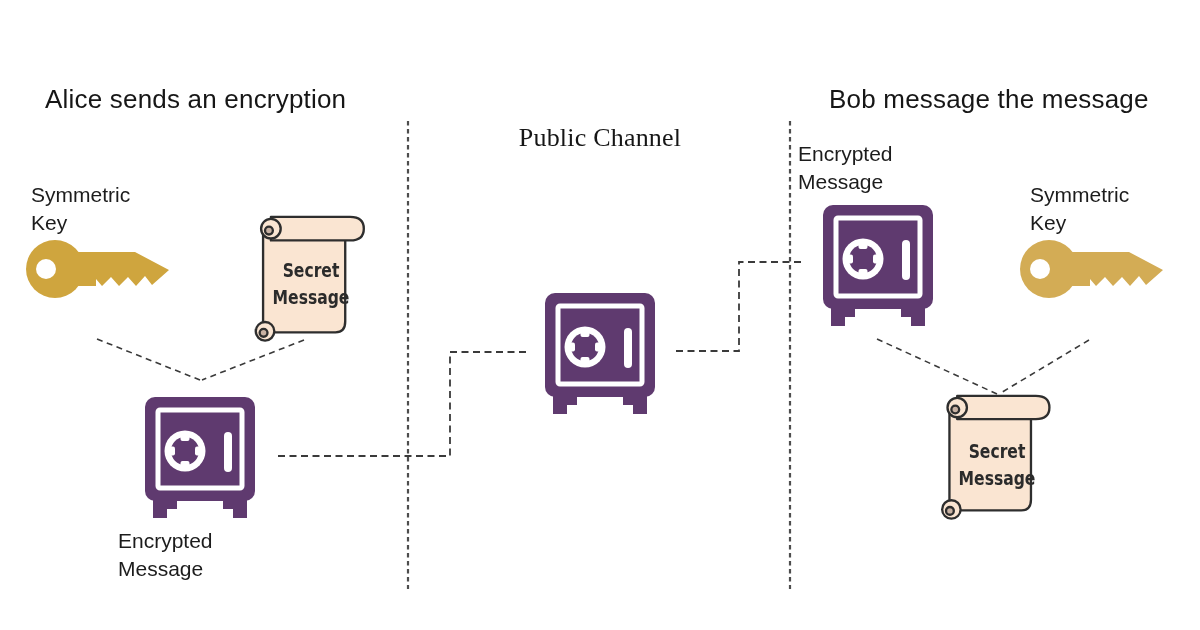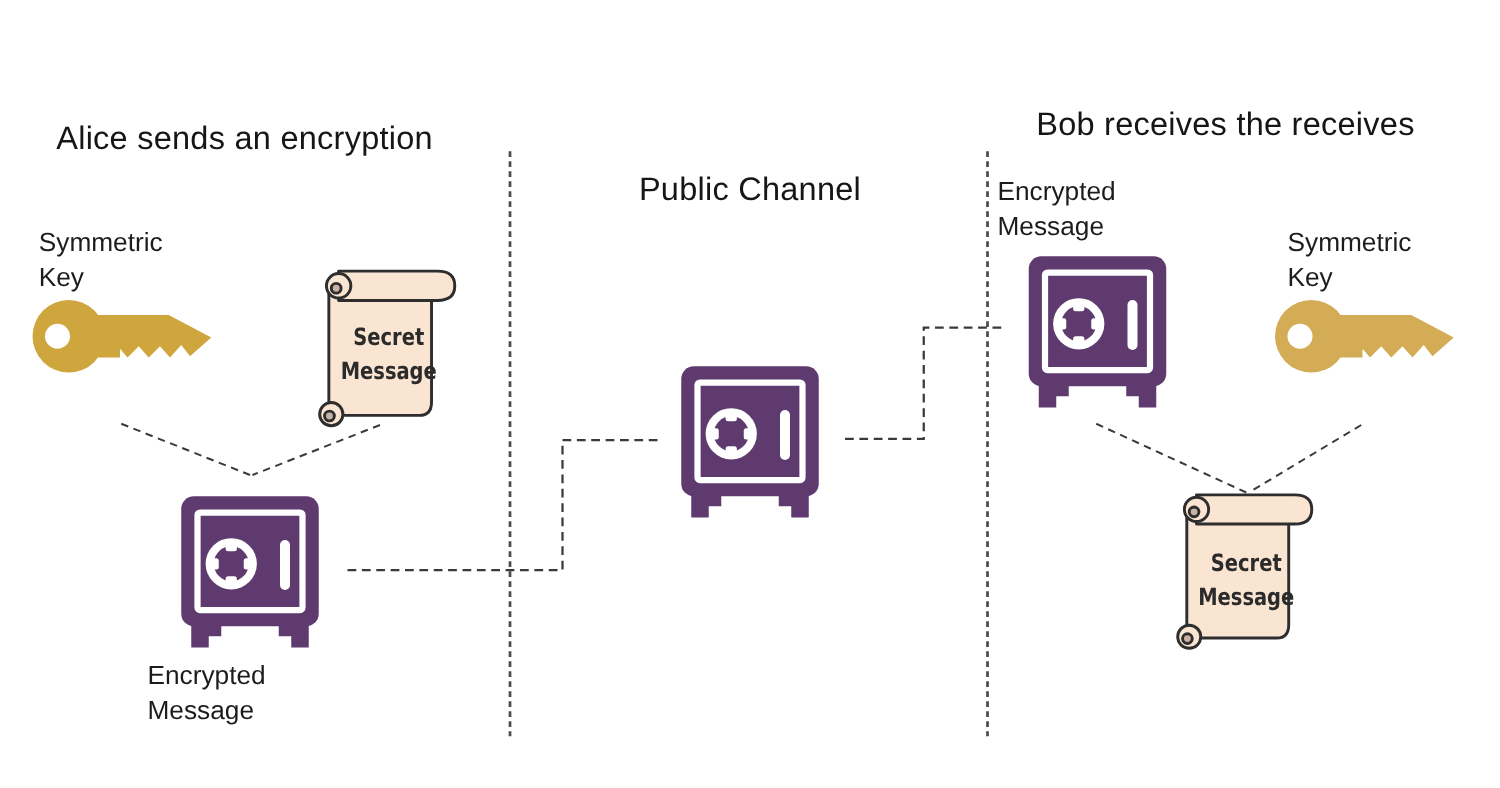--- a/index.html
+++ b/index.html
@@ -7,22 +7,22 @@
           font-family:"Liberation Sans",sans-serif;}
   .abs{position:absolute;}
   .title{font-size:26px;color:#161616;letter-spacing:.2px;white-space:nowrap;}
   .label{font-size:21px;line-height:28px;color:#1c1c1c;text-align:left;white-space:pre-line;}
   .icon-box{position:absolute;}
   .icon-box svg{display:block;width:100%;height:100%;}
   .scroll-text{position:absolute;text-align:center;font-family:"DejaVu Sans",sans-serif;
                font-weight:700;font-size:19px;line-height:27px;color:#2b2b2b;
                transform:scaleX(.82);transform-origin:50% 50%;white-space:pre-line;}
   
-  #title-alice{left:45px;top:95px;}
-  #title-public{left:460px;top:136px;width:280px;text-align:center;}
+  #title-alice{left:45px;top:84px;}
+  #title-public{left:460px;top:123px;width:280px;text-align:center;font-family:Liberation Serif, serif;}
   #title-bob{left:829px;top:84px;}
   #label-alice-key{left:31px;top:181px;width:140px;}
   #label-bob-key{left:1030px;top:181px;width:140px;}
   #label-alice-safe{left:118px;top:527px;width:160px;}
   #label-bob-safe{left:798px;top:140px;width:160px;}
   #key-alice{left:25px;top:229px;width:145px;height:78px;}
   #key-bob{left:1019px;top:229px;width:145px;height:78px;}
   #scroll-alice{left:252px;top:213px;width:118px;height:133px;}
   #scroll-bob{left:934px;top:392px;width:126px;height:132px;}
   #safe-alice{left:144px;top:396px;width:112px;height:127px;}
@@ -43,21 +43,21 @@
     <path d="M97,339 L200,380" fill="none" stroke-width="1.6" stroke-dasharray="6 4.5" stroke="#3A3A3A"></path>
     <path d="M304,340 L202,380" fill="none" stroke-width="1.6" stroke-dasharray="6 4.5" stroke="#3A3A3A"></path>
     <path d="M278,456 H450 V352 H528" fill="none" stroke-width="1.8" stroke-dasharray="7 4.5" stroke="#3A3A3A"></path>
     <path d="M676,351 H739 V262 H801" fill="none" stroke-width="1.8" stroke-dasharray="7 4.5" stroke="#3A3A3A"></path>
     <path d="M877,339 L997,394" fill="none" stroke-width="1.6" stroke-dasharray="6 4.5" stroke="#3A3A3A"></path>
     <path d="M1089,340 L999,394" fill="none" stroke-width="1.6" stroke-dasharray="6 4.5" stroke="#3A3A3A"></path>
   </svg>
 
   <div class="abs title" id="title-alice">Alice sends an encryption</div>
   <div class="abs title" id="title-public">Public Channel</div>
-  <div class="abs title" id="title-bob">Bob receives the receives</div>
+  <div class="abs title" id="title-bob">Bob message the message</div>
 
   <div class="abs label" id="label-alice-key">Symmetric
 Key</div>
   <div class="abs label" id="label-alice-safe">Encrypted
 Message</div>
   <div class="abs label" id="label-bob-safe">Encrypted
 Message</div>
   <div class="abs label" id="label-bob-key">Symmetric
 Key</div>
 

